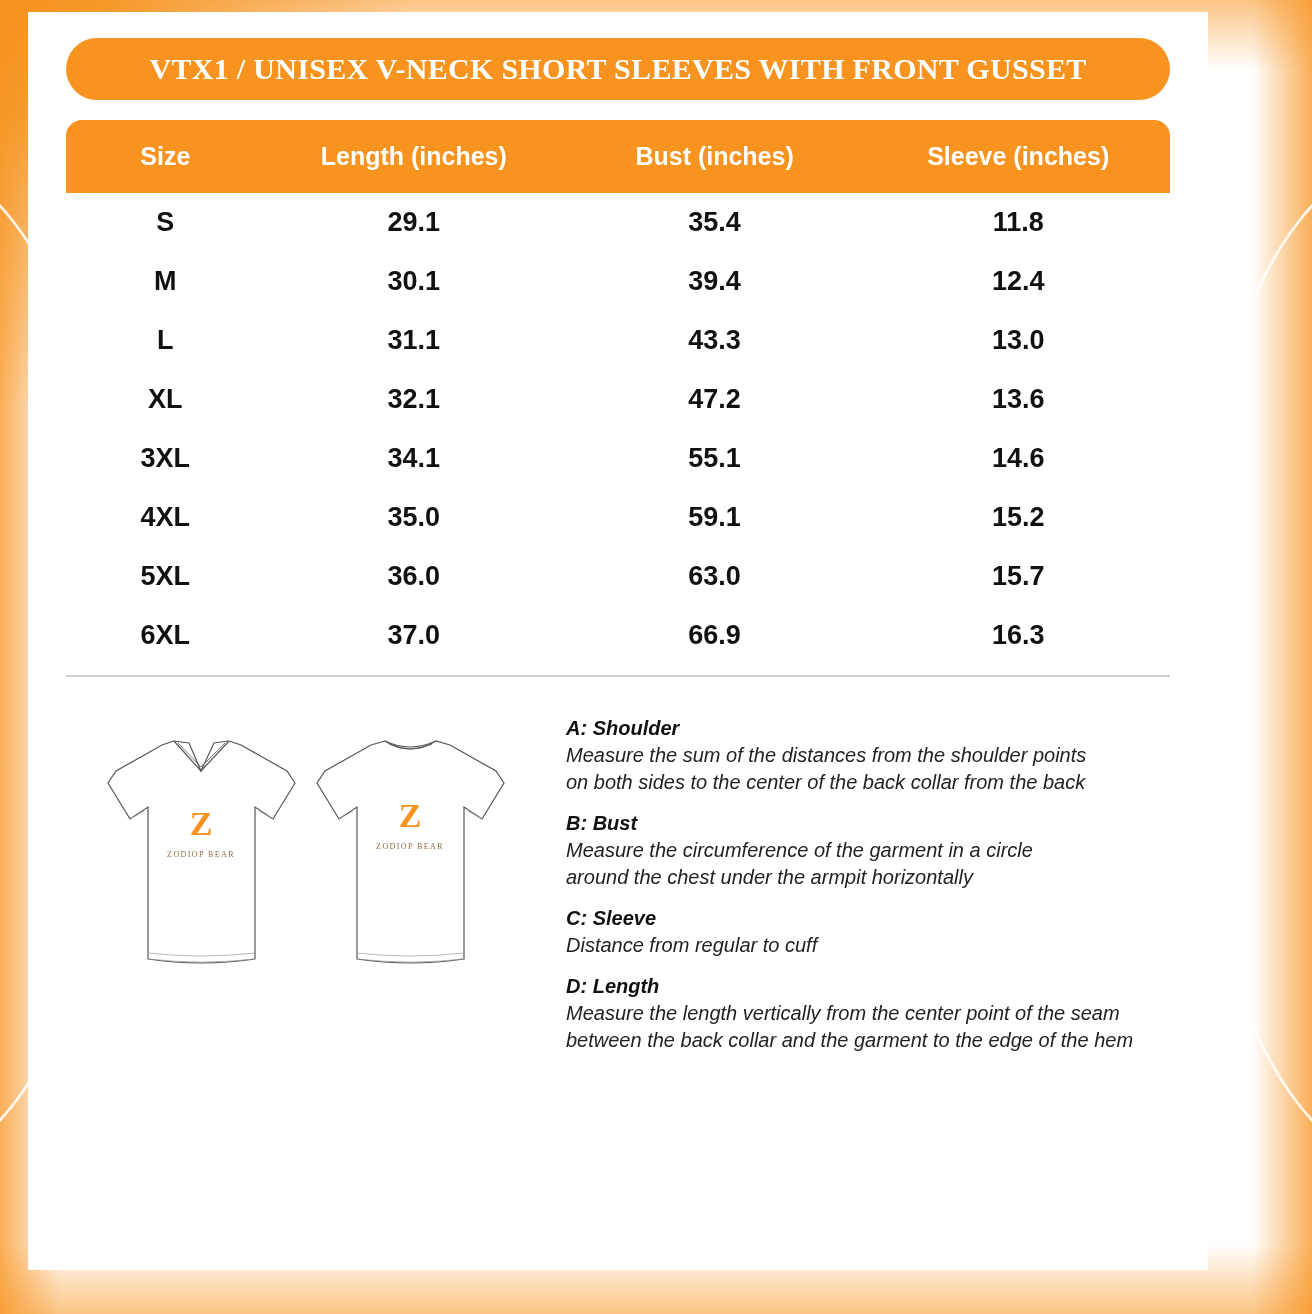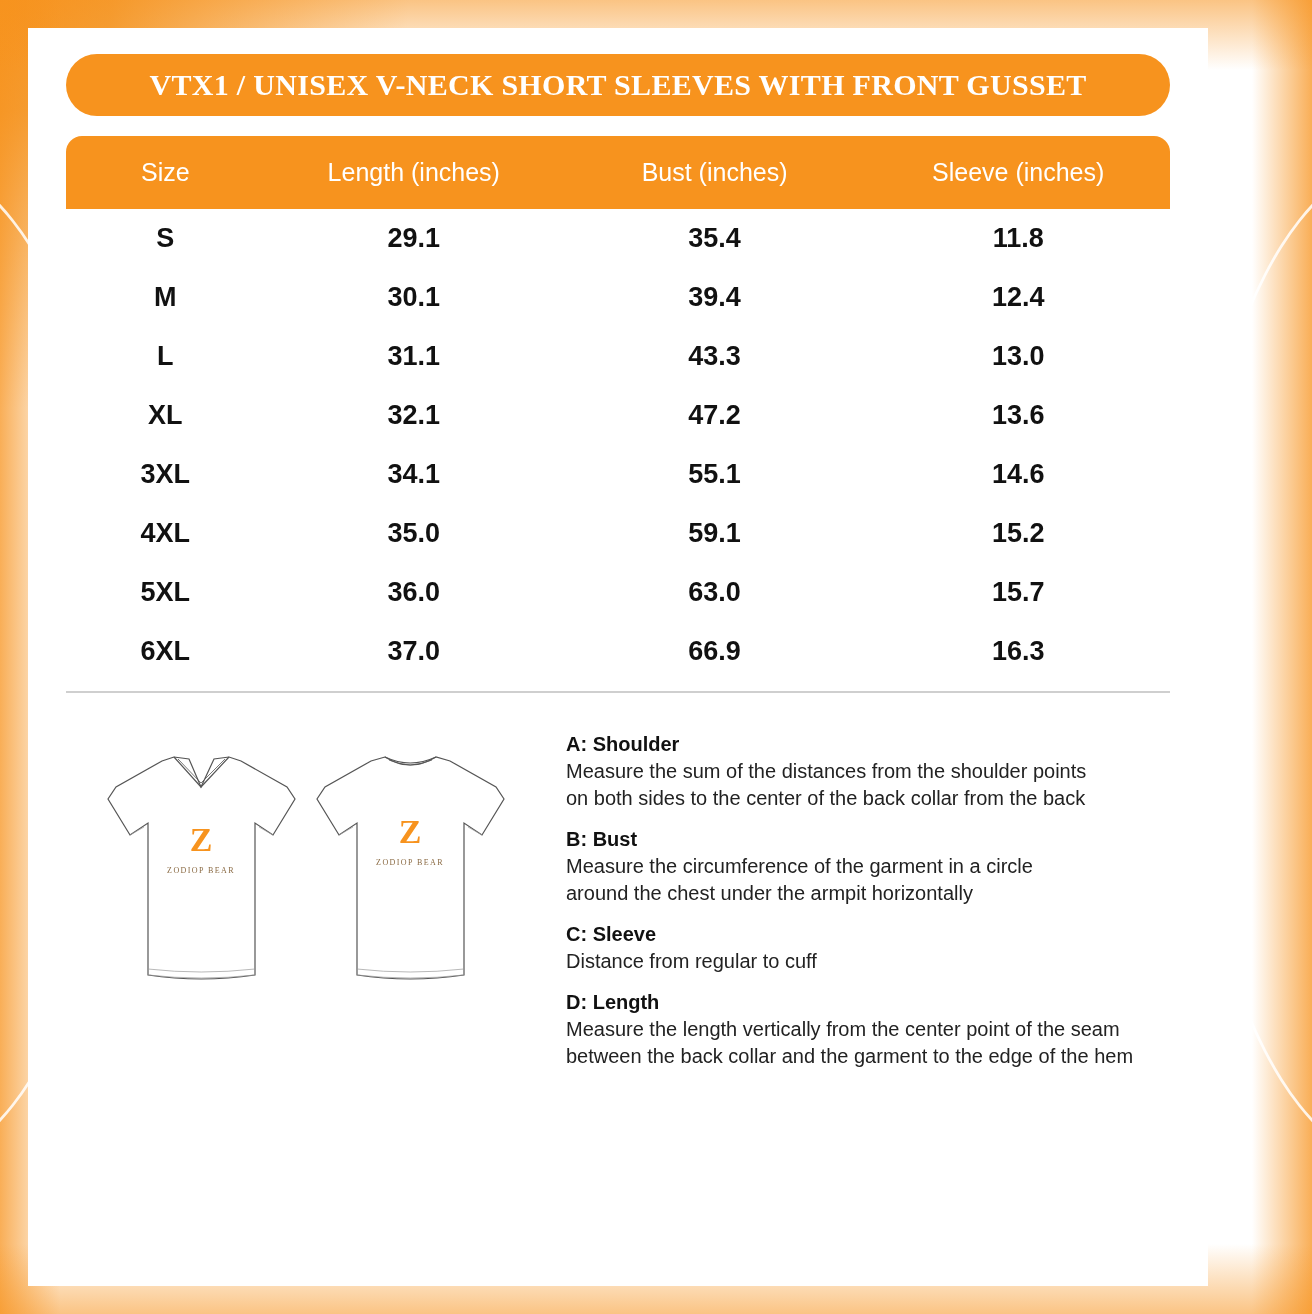--- a/index.html
+++ b/index.html
@@ -42,21 +42,21 @@
     border: 3px solid rgba(255,255,255,.85);
     border-radius: 50%;
     pointer-events: none;
   }
   .arc-left  { left: -300px; top: 160px;  width: 420px; height: 1000px; }
   .arc-right { right: -300px; top: 160px; width: 420px; height: 1000px; }
 
   .card {
     position: absolute;
     left: 28px;
-    top: 28px;
+    top: 12px;
     width: 1180px;
     height: 1258px;
     background: #ffffff;
     box-sizing: border-box;
     padding: 0;
   }
 
   
   .title-bar {
     margin: 26px 38px 0 38px;
@@ -84,21 +84,21 @@
     width: 100%;
     border-collapse: collapse;
     table-layout: fixed;
   }
   table.size-table thead tr {
     background: #f7931e;
   }
   table.size-table thead th {
     color: #ffffff;
     font-size: 25px;
-    font-weight: normal;
+    font-weight: bold;
     padding: 22px 4px;
     text-align: center;
   }
   table.size-table thead th:first-child {
     border-top-left-radius: 16px;
   }
   table.size-table thead th:last-child {
     border-top-right-radius: 16px;
   }
   table.size-table tbody td {
@@ -141,20 +141,21 @@
     width: 480px;
     display: flex;
     align-items: flex-start;
     justify-content: center;
     gap: 14px;
     padding-top: 24px;
   }
   .measure-list {
     flex: 1;
     padding-top: 14px;
+    font-style: italic;
   }
   .m-item { margin-bottom: 16px; }
   .m-title {
     font-size: 20px;
     font-weight: bold;
     color: #111111;
     margin-bottom: 2px;
   }
   .m-desc {
     font-size: 20px;

